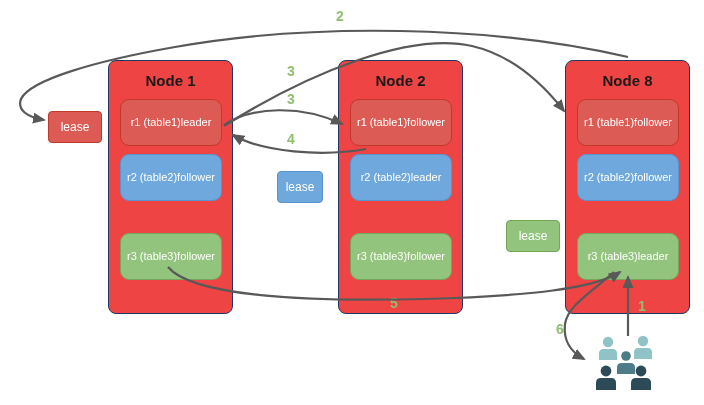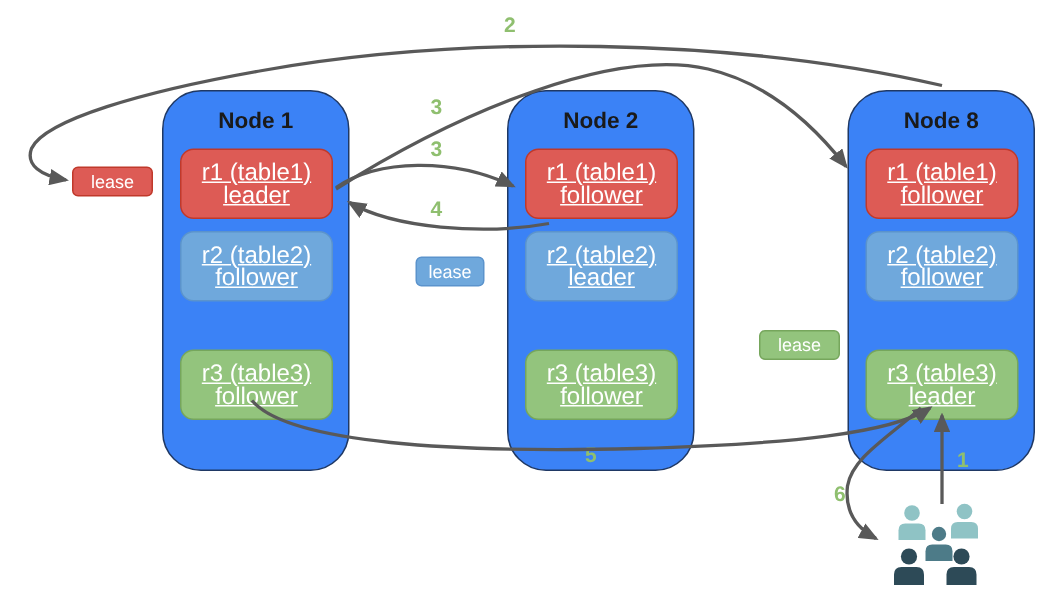--- a/index.html
+++ b/index.html
@@ -5,43 +5,42 @@
   html,body { margin:0; padding:0; background:#fff; }
   * { box-sizing:border-box; }
   .canvas {
     position:relative; width:704px; height:405px;
     background:var(--c-background,#fff);
     font-family:"Liberation Sans", sans-serif;
     overflow:hidden;
   }
   .node {
     position:absolute; top:60px; width:125px; height:254px;
-    background:#3b82f6; border:1.6px solid var(--c-node-border,#1F3864);
-    border-radius:26px;
+    background:#ef4444; border:1.6px solid var(--c-node-border,#1F3864);
+    border-radius:8px;
   }
   .node-title {
     position:absolute; top:11px; left:0; width:100%;
     text-align:center; font-size:15px; font-weight:bold;
     color:var(--c-title,#1A1A1A);
   }
   .replica {
     position:absolute; left:11px; width:102px; height:47px;
     border-radius:9px; border:1.6px solid;
-    display:flex; flex-direction:column; align-items:center; justify-content:center;
-    color:var(--c-text-on-replica,#fff); font-size:16px; line-height:15px;
+    display:flex; flex-direction:row; align-items:center; justify-content:center;
+    color:var(--c-text-on-replica,#fff); font-size:11px; line-height:15px;
     text-align:center;
-    text-decoration:underline;
   }
   .replica.red   { background:var(--c-replica-red,#DD5B55);   border-color:var(--c-replica-red-border,#C0392B); }
   .replica.blue  { background:var(--c-replica-blue,#6FA8DC);  border-color:var(--c-replica-blue-border,#5B93CC); }
   .replica.green { background:var(--c-replica-green,#93C47D); border-color:var(--c-replica-green-border,#76A65C);margin-top:24px; }
   .rep-1 { top:38px; } .rep-2 { top:93px; } .rep-3 { top:148px; }
 
   .lease {
-    position:absolute; height:20px; border-radius:4px; border:1.4px solid;
+    position:absolute; height:32px; border-radius:4px; border:1.4px solid;
     display:flex; align-items:center; justify-content:center;
     color:#fff; font-size:12px; line-height:18px;
   }
   .lease.red   { left:48px;  top:111px; width:54px; background:var(--c-replica-red,#DD5B55);   border-color:var(--c-replica-red-border,#C0392B); }
   .lease.blue  { left:277px; top:171px; width:46px; background:var(--c-replica-blue,#6FA8DC);  border-color:var(--c-replica-blue-border,#5B93CC); }
   .lease.green { left:506px; top:220px; width:54px; background:var(--c-replica-green,#93C47D); border-color:var(--c-replica-green-border,#76A65C); }
 
   .step-label {
     position:absolute; font-size:14px; font-weight:bold;
     color:var(--c-step-label,#8FBF6F);

